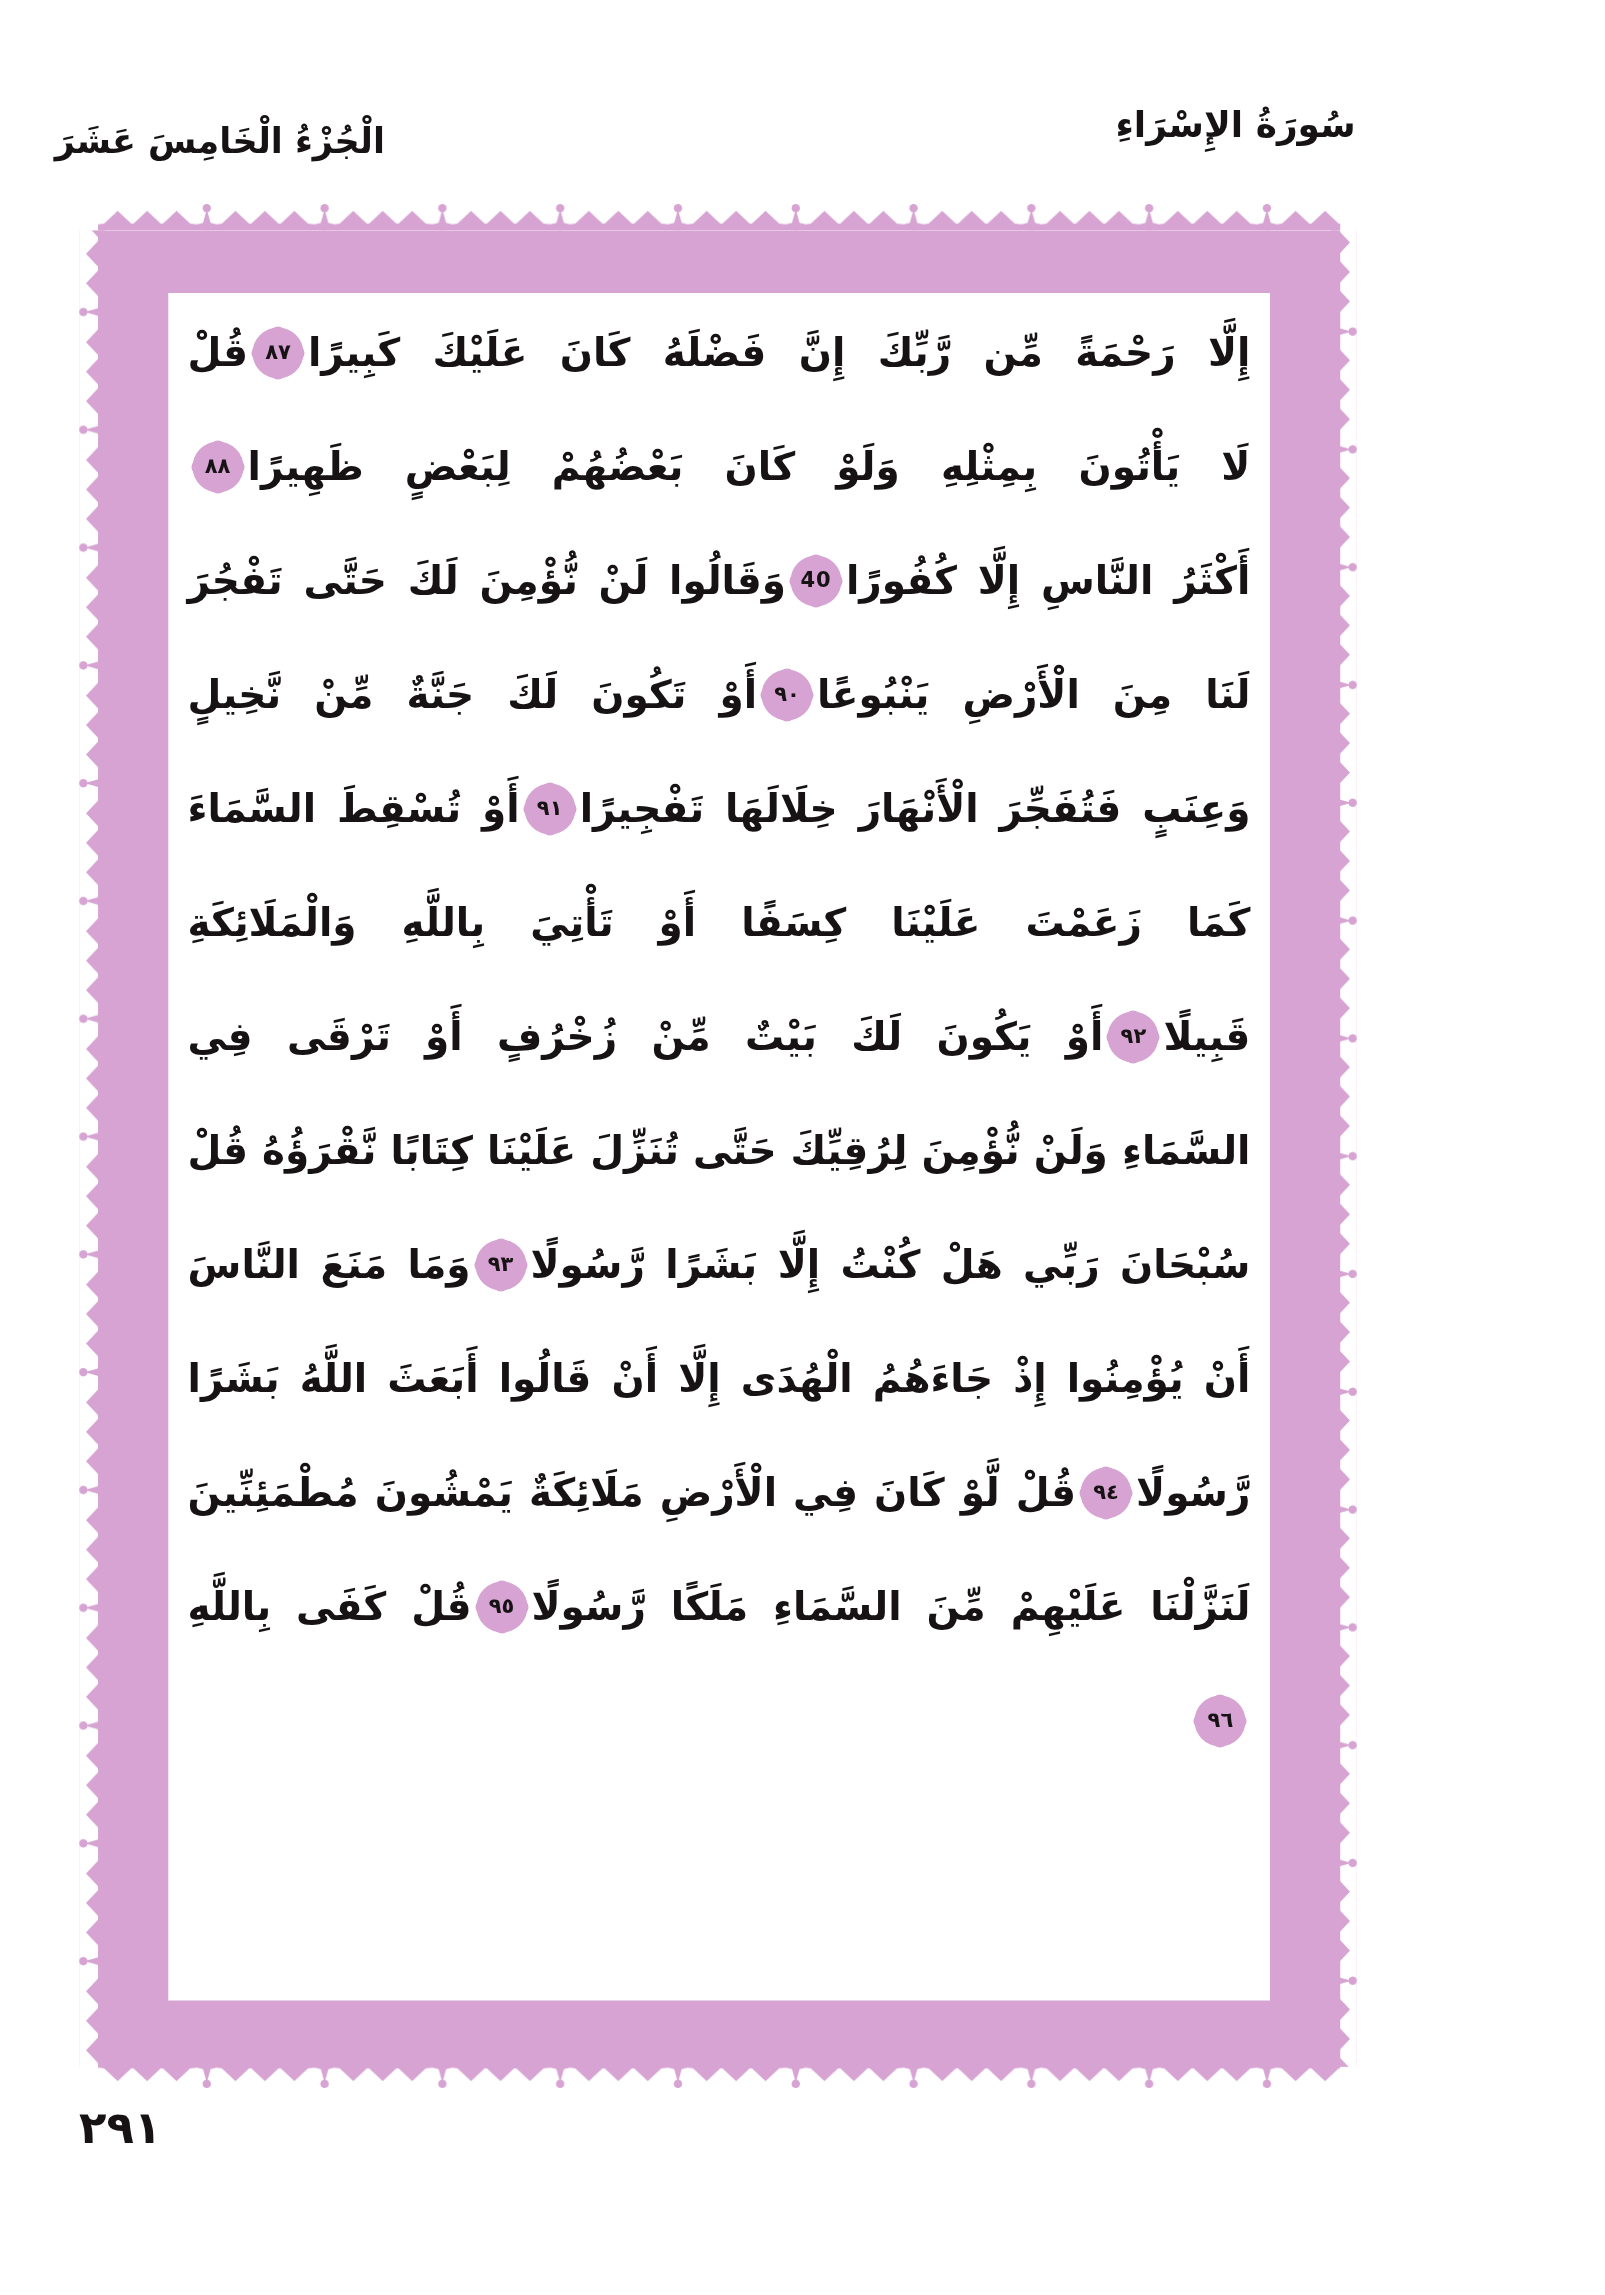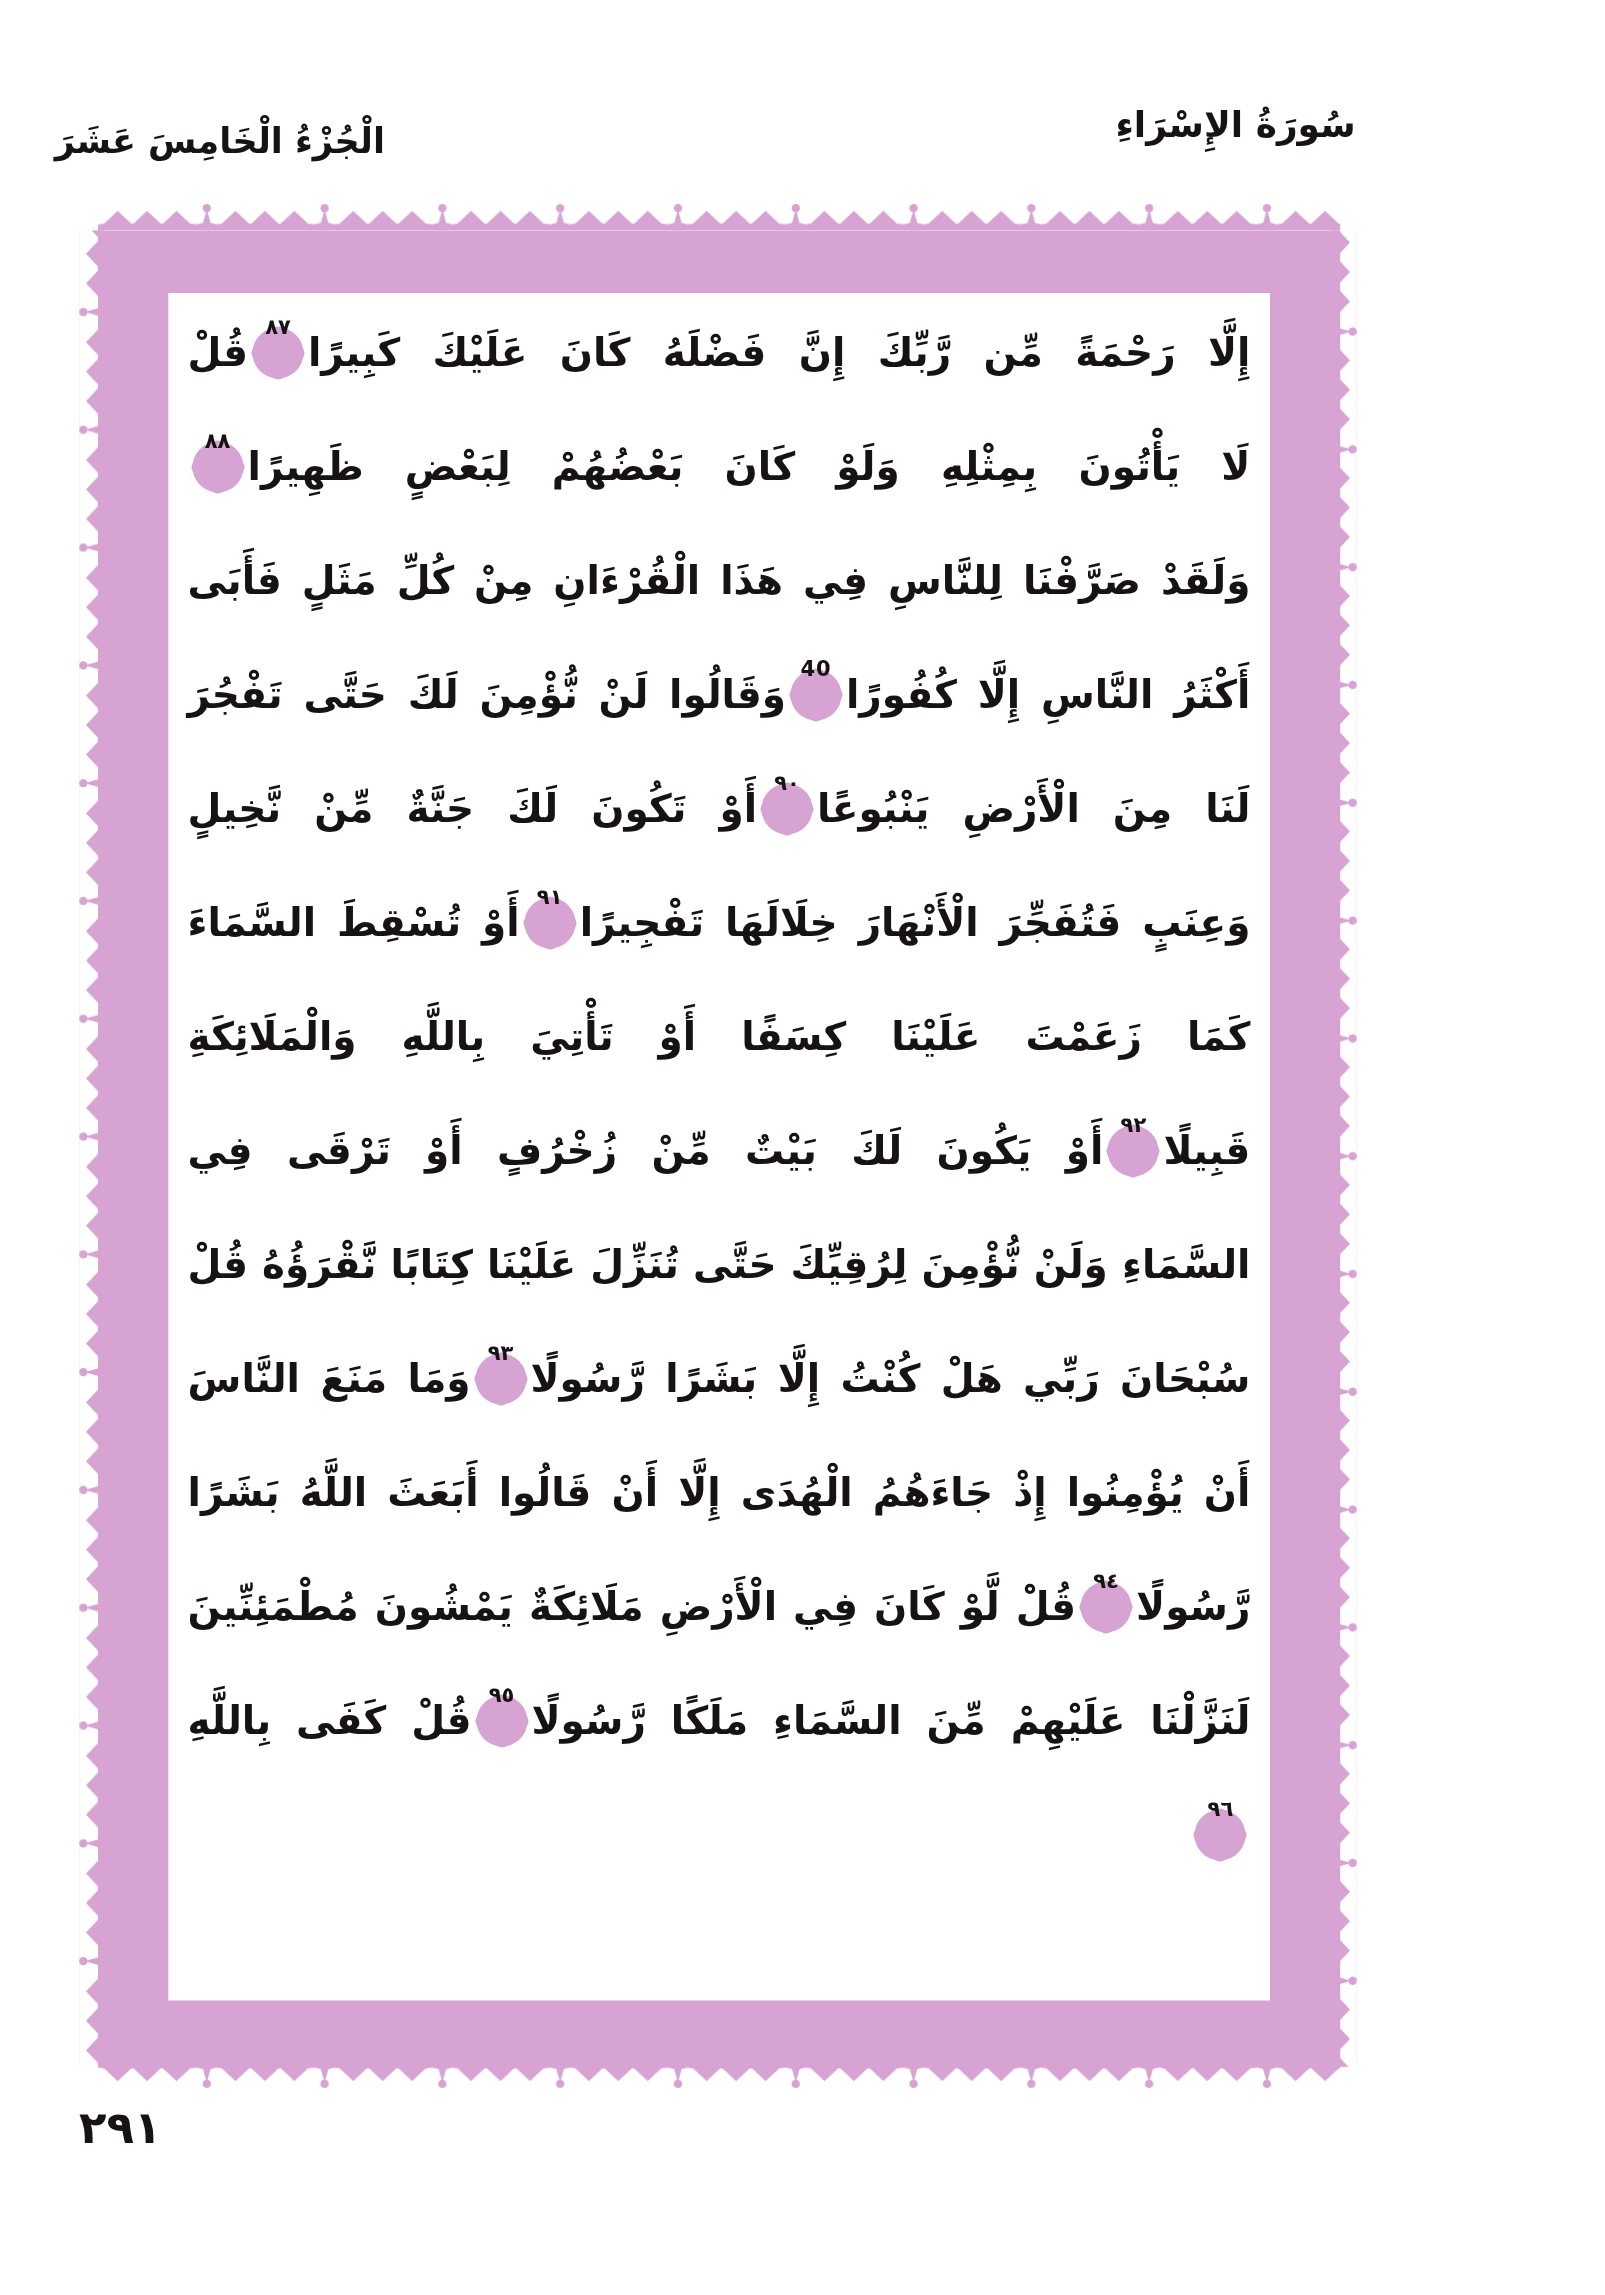--- a/index.html
+++ b/index.html
@@ -21,21 +21,21 @@
   }
   .line{
     height:114px;line-height:114px;font-size:39px;font-weight:bold;
     text-align:justify;text-align-last:justify;text-justify:inter-word;
     white-space:nowrap;
   }
   .line .txt{vertical-align:middle;}
   
   .marker{
     position:relative;display:inline-flex;width:54px;height:72px;
-    align-items:flex-start;justify-content:center;vertical-align:middle;margin:0 3px;
+    align-items:center;justify-content:center;vertical-align:middle;margin:0 3px;
   }
   .marker::before{ 
     content:"";position:absolute;left:50%;top:50%;width:42px;height:42px;
     transform:translate(-50%,-50%) rotate(45deg);background:var(--pink);border-radius:7.6px;
   }
   .marker::after{ 
     content:"";position:absolute;left:50%;top:50%;width:51px;height:51px;
     transform:translate(-50%,-50%);background:var(--pink);border-radius:50%;
   }
   .marker .num{
@@ -79,21 +79,20 @@
   </g>
 </svg>
 
 <div class="text-area">
     <div class="line"><span class="txt">إِلَّا رَحْمَةً مِّن رَّبِّكَ إِنَّ فَضْلَهُ كَانَ عَلَيْكَ كَبِيرًا</span><span class="marker">
         <span class="num">٨٧</span>
       </span><span class="txt">قُلْ</span></div>
     <div class="line"><span class="txt">لَا يَأْتُونَ بِمِثْلِهِ وَلَوْ كَانَ بَعْضُهُمْ لِبَعْضٍ ظَهِيرًا</span><span class="marker">
         <span class="num">٨٨</span>
       </span></div>
-    <div class="line"><span class="txt">وَلَقَدْ صَرَّفْنَا لِلنَّاسِ فِي هَذَا الْقُرْءَانِ مِنْ كُلِّ مَثَلٍ فَأَبَى</span></div>
     <div class="line"><span class="txt">أَكْثَرُ النَّاسِ إِلَّا كُفُورًا</span><span class="marker">
         <span class="num">40</span>
       </span><span class="txt">وَقَالُوا لَنْ نُّؤْمِنَ لَكَ حَتَّى تَفْجُرَ</span></div>
     <div class="line"><span class="txt">لَنَا مِنَ الْأَرْضِ يَنْبُوعًا</span><span class="marker">
         <span class="num">٩٠</span>
       </span><span class="txt">أَوْ تَكُونَ لَكَ جَنَّةٌ مِّنْ نَّخِيلٍ</span></div>
     <div class="line"><span class="txt">وَعِنَبٍ فَتُفَجِّرَ الْأَنْهَارَ خِلَالَهَا تَفْجِيرًا</span><span class="marker">
         <span class="num">٩١</span>
       </span><span class="txt">أَوْ تُسْقِطَ السَّمَاءَ</span></div>
     <div class="line"><span class="txt">كَمَا زَعَمْتَ عَلَيْنَا كِسَفًا أَوْ تَأْتِيَ بِاللَّهِ وَالْمَلَائِكَةِ</span></div>

